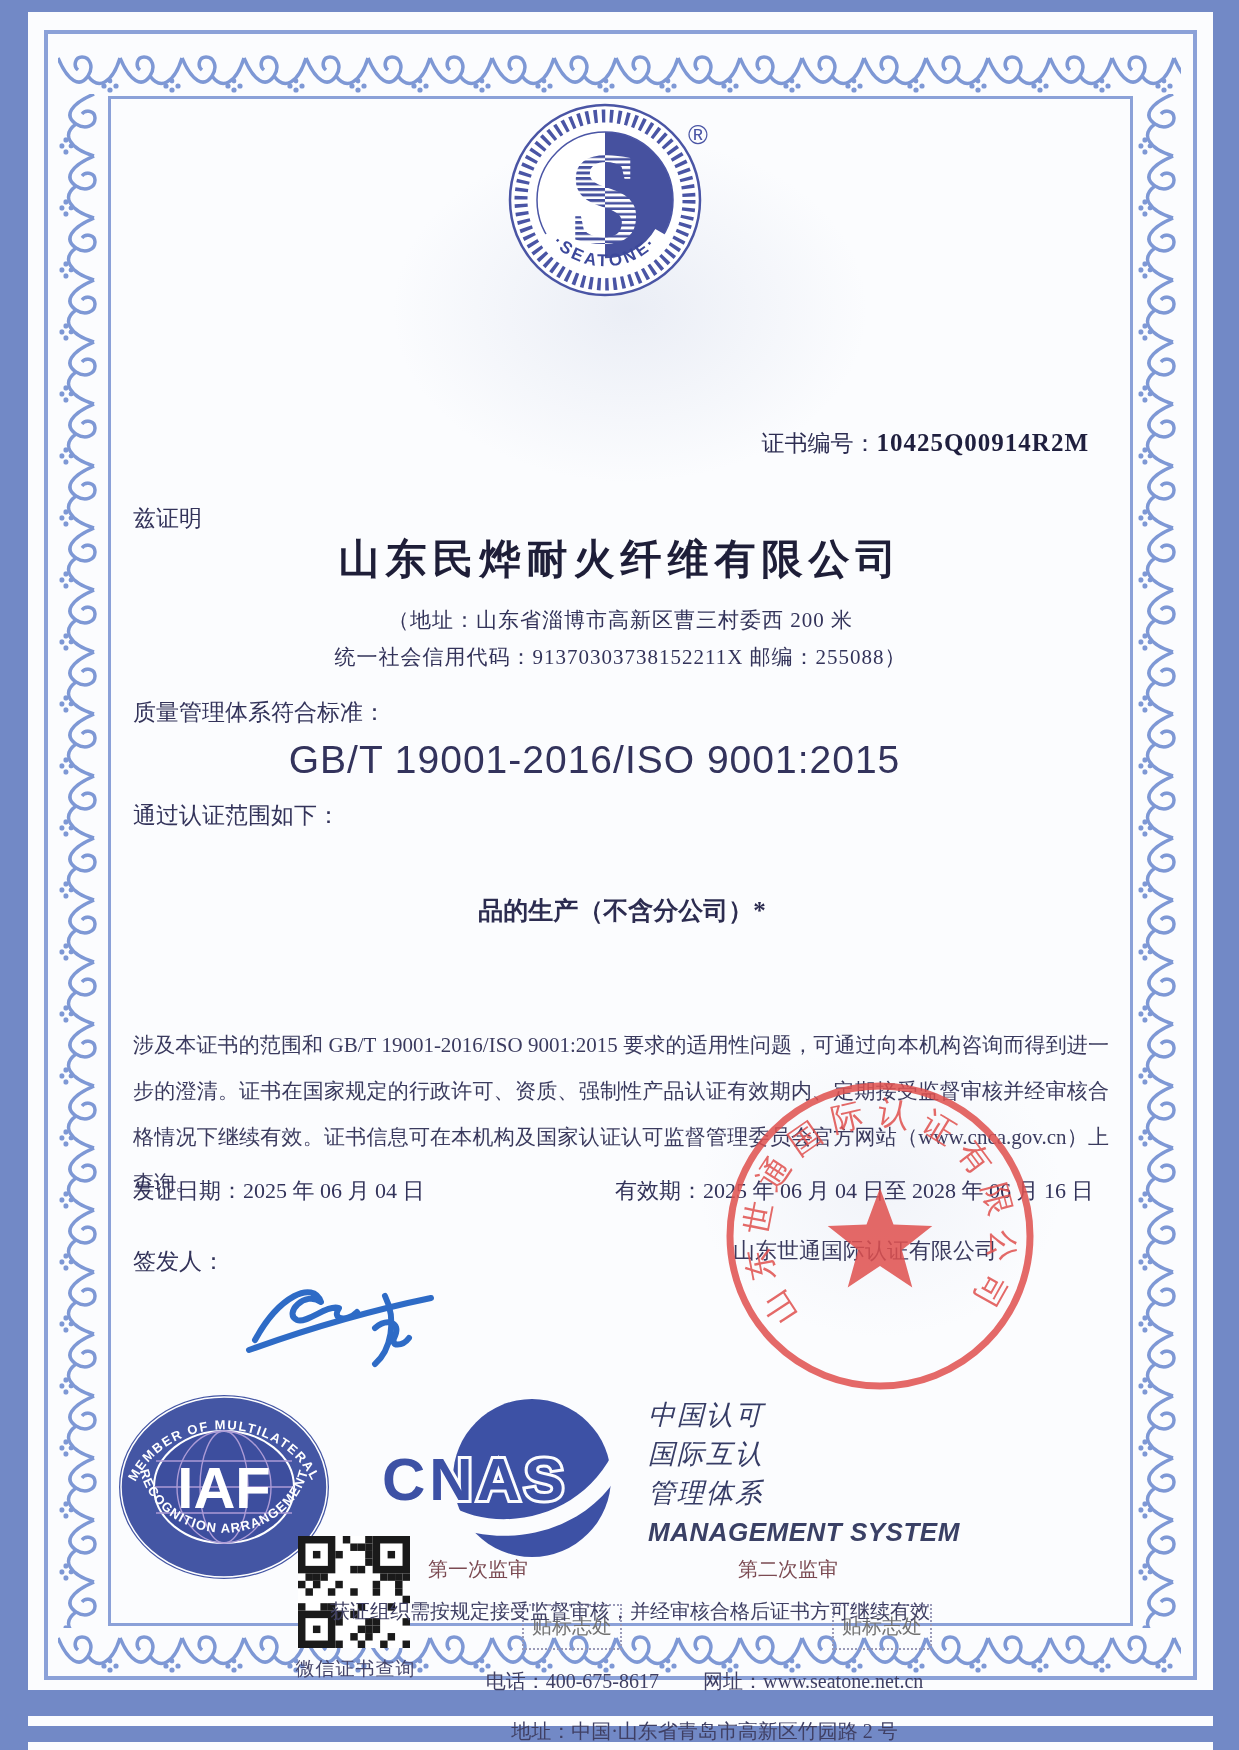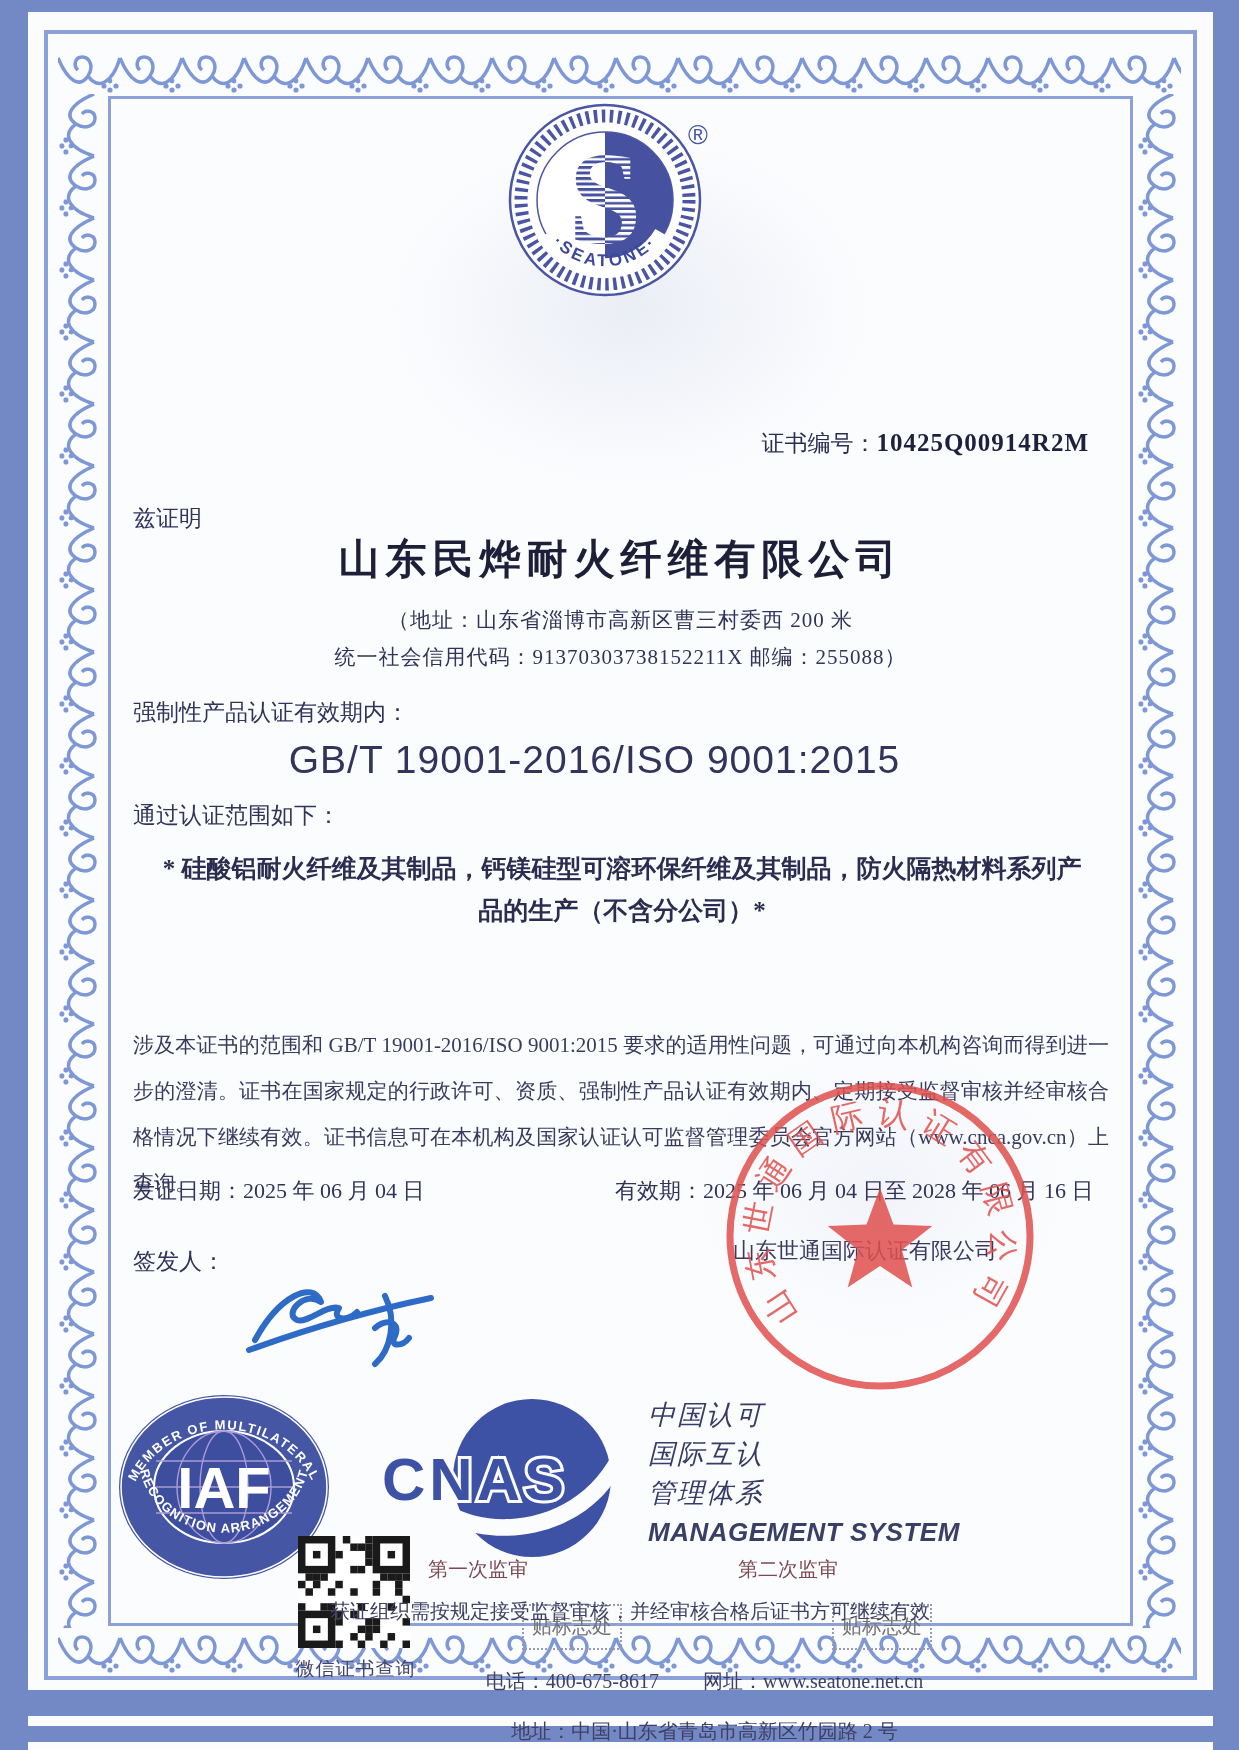--- a/index.html
+++ b/index.html
@@ -166,24 +166,23 @@
 
   <div class="certno">
     <span>证书编号：</span><b>10425Q00914R2M</b>
   </div>
 
   <div class="lbl" style="top:503px;">兹证明</div>
   <div class="company">山东民烨耐火纤维有限公司</div>
   <div class="addr" style="top:606px;">（地址：山东省淄博市高新区曹三村委西 200 米</div>
   <div class="addr" style="top:643px;">统一社会信用代码：91370303738152211X 邮编：255088）</div>
 
-  <div class="lbl" style="top:697px;">强制性产品认证有效期内：</div>
+  <div class="lbl" style="top:697px;">质量管理体系符合标准：</div>
   <div class="standard">GB/T 19001-2016/ISO 9001:2015</div>
   <div class="lbl" style="top:800px;">通过认证范围如下：</div>
-  <div class="scope" style="top:852px;">* 硅酸铝耐火纤维及其制品，钙镁硅型可溶环保纤维及其制品，防火隔热材料系列产</div>
   <div class="scope" style="top:894px;">品的生产（不含分公司）*</div>
 
   <div class="legal">涉及本证书的范围和 GB/T 19001-2016/ISO 9001:2015 要求的适用性问题，可通过向本机构咨询而得到进一步的澄清。证书在国家规定的行政许可、资质、强制性产品认证有效期内、定期接受监督审核并经审核合格情况下继续有效。证书信息可在本机构及国家认证认可监督管理委员会官方网站（www.cnca.gov.cn）上查询。</div>
 
   <div class="dates">
     <span>发证日期：</span><span>2025 年 06 月 04 日</span>
     <span class="valid"><span>有效期：</span><span>2025 年 06 月 04 日至 2028 年 06 月 16 日</span></span>
   </div>
 
   <div class="signer">签发人：</div>

